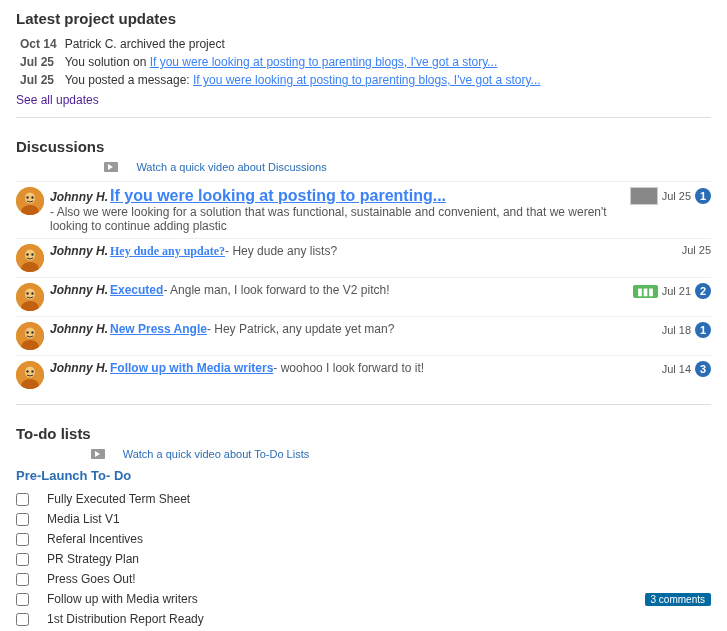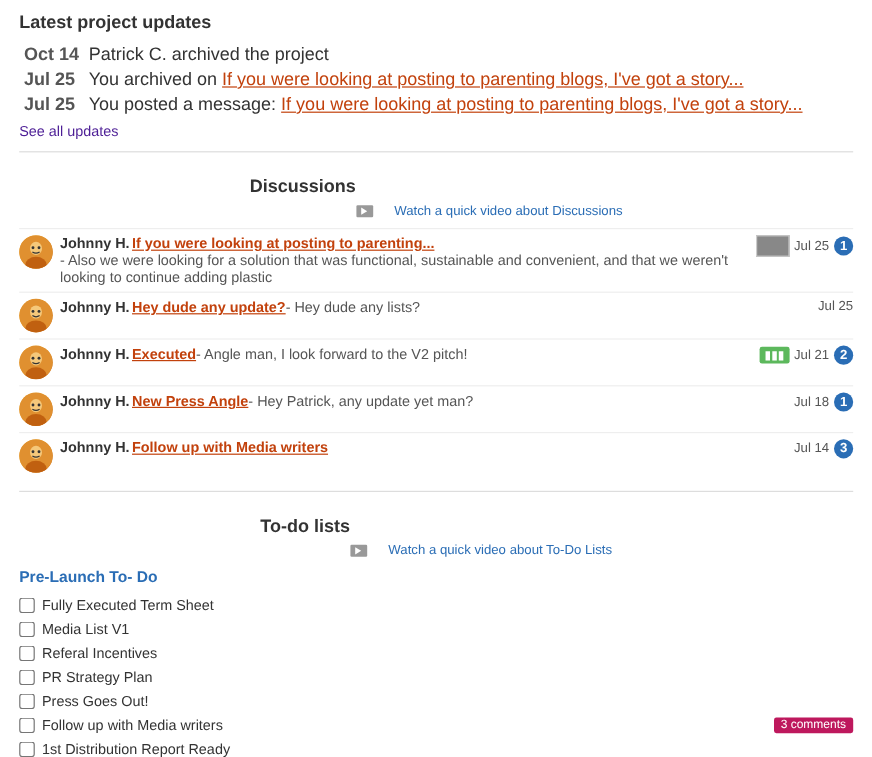--- a/index.html
+++ b/index.html
@@ -14,66 +14,66 @@
     }
     .section-title {
       font-size: 15px;
       font-weight: bold;
       color: #333;
       margin-bottom: 8px;
     }
     
     .updates-section { margin-bottom: 10px; }
     .updates-table { width: 100%; border-collapse: collapse; }
-    .updates-table td { padding: 2px 4px; vertical-align: top; font-size: 15px; }
+    .updates-table td { padding: 2px 4px; vertical-align: top; font-size: 12px; }
     .updates-table .date-col { color: #555; white-space: nowrap; width: 42px; font-weight: bold; }
     .see-all-link { color: #4c1d95; text-decoration: none; font-size: 12px; display: inline-block; margin-top: 4px; }
-    a { color: #c2410c; text-decoration: underline; }
+    a { color: #3b82f6; text-decoration: underline; }
 
     
     .divider { border: none; border-top: 1px solid #ddd; margin: 10px 0; }
 
     
     .discussions-section { margin-bottom: 10px; }
-    .section-header { display: flex; align-items: center; justify-content: center; margin-bottom: 8px; }
+    .section-header { display: flex; align-items: center; justify-content: flex-start; margin-bottom: 8px; }
     .section-header-video-link { color: #2a6db5; font-size: 11px; text-decoration: none; display: flex; align-items: center; gap: 16px; margin-top: 33px; }
 
     .discussion-item { display: flex; align-items: flex-start; padding: 5px 0; border-top: 1px solid #eee; gap: 6px; }
     .discussion-avatar { width: 28px; height: 28px; border-radius: 50%; background: linear-gradient(135deg, #e8a030 40%, #c06010 100%); flex-shrink: 0; display: flex; align-items: center; justify-content: center; overflow: hidden; position: relative; }
     .discussion-main { flex: 1; min-width: 0; }
-    .discussion-user { font-weight: bold; font-size: 12px; color: #333; margin-right: 2px; }
+    .discussion-user { font-weight: bold; font-size: 12px; color: #333; margin-right: 2px; font-style: italic; }
     .discussion-preview { color: #555; font-size: 12px; }
     .discussion-date { font-size: 11px; color: #555; white-space: nowrap; }
     .discussion-count { background: #2a6db5; color: #fff; font-size: 11px; font-weight: bold; border-radius: 50%; width: 16px; height: 16px; display: flex; align-items: center; justify-content: center; flex-shrink: 0; }
     .thumb-img { width: 28px; height: 18px; background: #888; border: 1px solid #ccc; flex-shrink: 0; }
     .green-badge { background: #5cb85c; color: #fff; font-size: 10px; padding: 1px 4px; border-radius: 2px; }
 
     
     .todo-section { margin-bottom: 10px; }
     .todo-list-title { color: #2a6db5; font-size: 13px; font-weight: bold; text-decoration: none; display: inline-block; margin-bottom: 6px; }
-    .todo-item { display: flex; align-items: center; padding: 3px 0; font-size: 12px; gap: 6px; }
+    .todo-item { display: flex; align-items: center; padding: 3px 0; font-size: 12px; gap: 18px; }
     .todo-checkbox { width: 13px; height: 13px; border: 1px solid #aaa; background: #fff; flex-shrink: 0; }
     .todo-label { flex: 1; }
-    .comment-badge { background: #be185d; color: #fff; font-size: 10px; padding: 1px 6px; border-radius: 2px; margin-left: 4px; }
+    .comment-badge { background: #0369a1; color: #fff; font-size: 10px; padding: 1px 6px; border-radius: 2px; margin-left: 4px; }
     .discussion-right { display: flex; align-items: center; gap: 4px; flex-shrink: 0; margin-left: 6px; }
   </style>
 </head>
 <body>
 
 <div class="updates-section">
   <div class="section-title">Latest project updates</div>
   <table class="updates-table">
     <tbody id="updates-rows">
         <tr>
           <td class="date-col">Oct 14</td>
           <td>Patrick C. archived the project</td>
         </tr>
         <tr>
           <td class="date-col">Jul 25</td>
-          <td><span>You archived on </span><a href="#">If you were looking at posting to parenting blogs, I've got a story...</a></td>
+          <td><span>You solution on </span><a href="#">If you were looking at posting to parenting blogs, I've got a story...</a></td>
         </tr>
         <tr>
           <td class="date-col">Jul 25</td>
           <td><span>You posted a message: </span><a href="#">If you were looking at posting to parenting blogs, I've got a story...</a></td>
         </tr>
       </tbody>
   </table>
   <a class="see-all-link" href="#">See all updates</a>
 </div>
 
@@ -97,21 +97,21 @@
     <ellipse cx="14" cy="11" rx="5" ry="5.5" fill="#f5c87a"></ellipse>
     <ellipse cx="14" cy="25" rx="9" ry="7" fill="#c06010"></ellipse>
     <circle cx="11.5" cy="10.5" r="1.2" fill="#333"></circle>
     <circle cx="16.5" cy="10.5" r="1.2" fill="#333"></circle>
     <path d="M11 14 Q14 16 17 14" stroke="#333" stroke-width="1" fill="none"></path>
   </svg>
         </div>
         <div class="discussion-main">
           <div style="display: flex; align-items: baseline; flex-wrap: wrap;">
             <span class="discussion-user">Johnny H.</span> 
-            <a href="#" style="font-weight: bold; font-size: 12px;">If you were looking at posting to parenting...</a>
+            <a href="#" style="font-weight: bold; font-size: 16px;">If you were looking at posting to parenting...</a>
             <span class="discussion-preview"> - Also we were looking for a solution that was functional, sustainable and convenient, and that we weren't looking to continue adding plastic</span>
           </div>
         </div>
         <div class="discussion-right">
           <div class="thumb-img" style="background: rgb(136, 136, 136);"></div>
           <span class="discussion-date">Jul 25</span>
           <span class="discussion-count">1</span>
         </div>
       </div>
       <div class="discussion-item">
@@ -121,21 +121,21 @@
     <ellipse cx="14" cy="11" rx="5" ry="5.5" fill="#f5c87a"></ellipse>
     <ellipse cx="14" cy="25" rx="9" ry="7" fill="#c06010"></ellipse>
     <circle cx="11.5" cy="10.5" r="1.2" fill="#333"></circle>
     <circle cx="16.5" cy="10.5" r="1.2" fill="#333"></circle>
     <path d="M11 14 Q14 16 17 14" stroke="#333" stroke-width="1" fill="none"></path>
   </svg>
         </div>
         <div class="discussion-main">
           <div style="display: flex; align-items: baseline; flex-wrap: wrap;">
             <span class="discussion-user">Johnny H.</span> 
-            <a href="#" style="font-weight: bold; font-size: 12px;">Hey dude any update?</a>
+            <a href="#" style="font-weight: bold; font-size: 12px; font-family: Liberation Serif, serif;">Hey dude any update?</a>
             <span class="discussion-preview"> - Hey dude any lists?</span>
           </div>
         </div>
         <div class="discussion-right">
           <span class="discussion-date">Jul 25</span>
         </div>
       </div>
       <div class="discussion-item">
         <div class="discussion-avatar">
           <svg width="28" height="28" viewBox="0 0 28 28" xmlns="http://www.w3.org/2000/svg">
@@ -191,20 +191,21 @@
     <ellipse cx="14" cy="25" rx="9" ry="7" fill="#c06010"></ellipse>
     <circle cx="11.5" cy="10.5" r="1.2" fill="#333"></circle>
     <circle cx="16.5" cy="10.5" r="1.2" fill="#333"></circle>
     <path d="M11 14 Q14 16 17 14" stroke="#333" stroke-width="1" fill="none"></path>
   </svg>
         </div>
         <div class="discussion-main">
           <div style="display: flex; align-items: baseline; flex-wrap: wrap;">
             <span class="discussion-user">Johnny H.</span> 
             <a href="#" style="font-weight: bold; font-size: 12px;">Follow up with Media writers</a>
+            <span class="discussion-preview"> - woohoo I look forward to it!</span>
           </div>
         </div>
         <div class="discussion-right">
           <span class="discussion-date">Jul 14</span>
           <span class="discussion-count">3</span>
         </div>
       </div>
     </div>
 </div>
 

